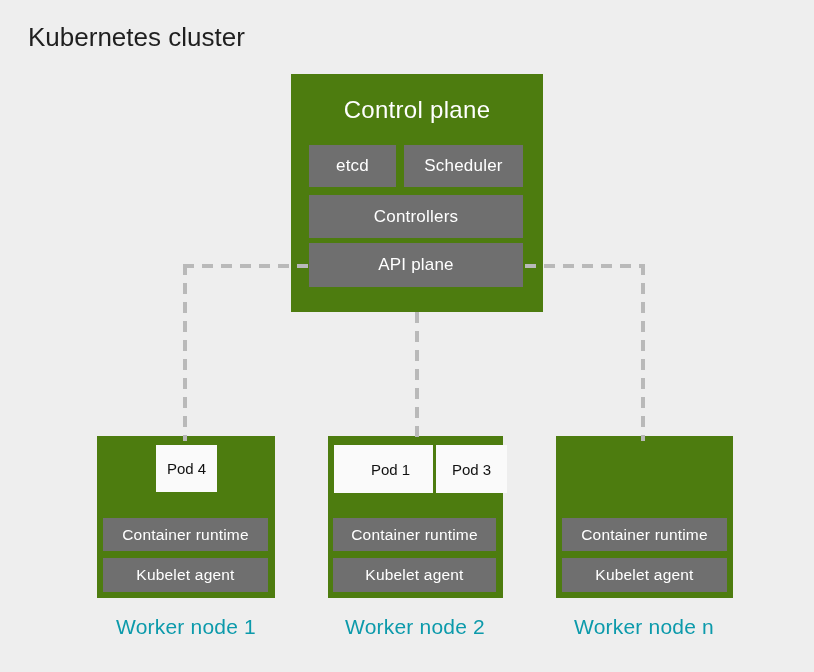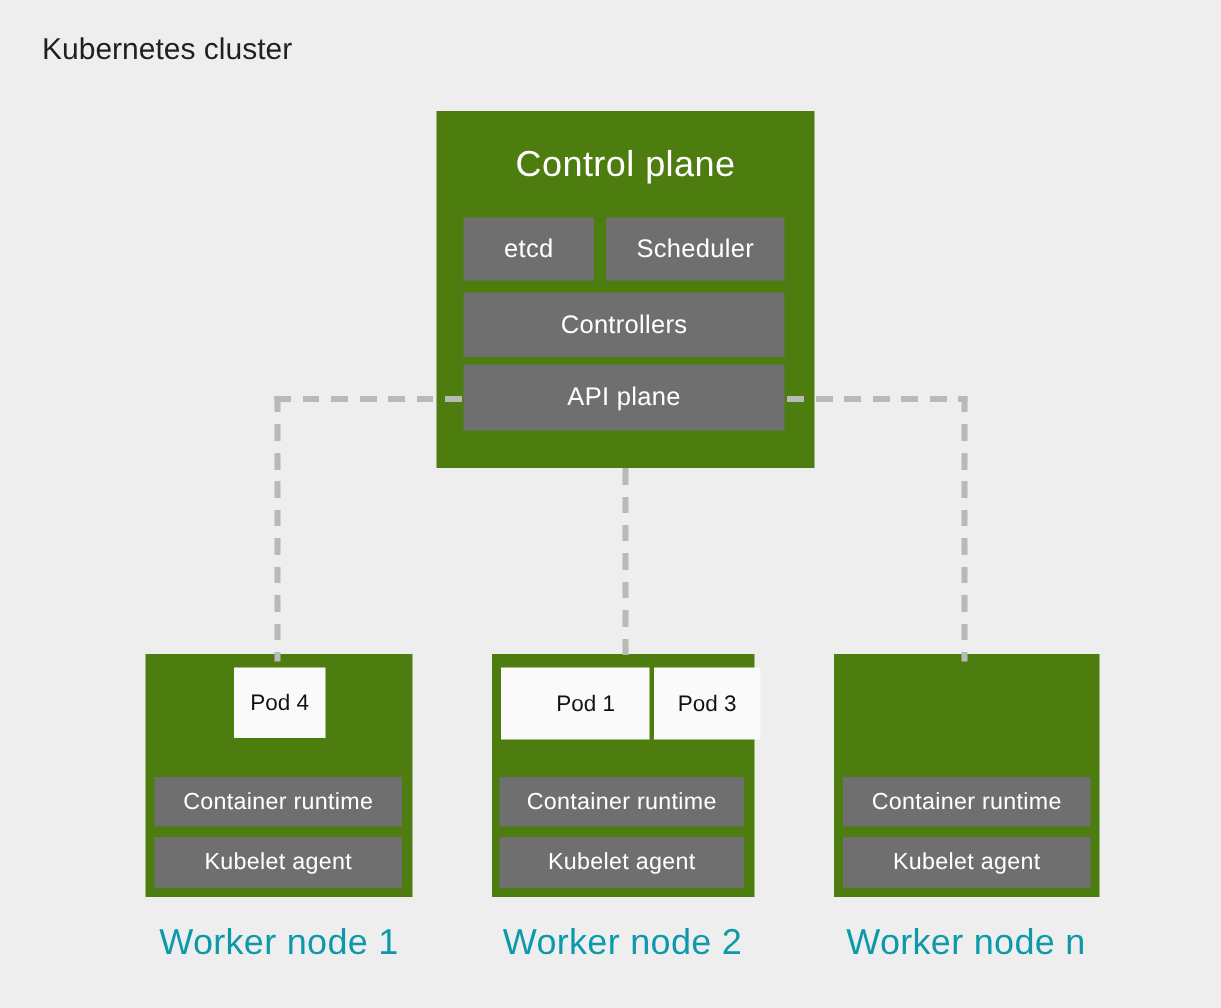--- a/index.html
+++ b/index.html
@@ -3,21 +3,21 @@
 <meta charset="utf-8">
 <style>
   html,body{margin:0;padding:0;}
   body{
     width:814px;height:672px;position:relative;overflow:hidden;
     background:#eeeeee;
     font-family:"Liberation Sans","DejaVu Sans",sans-serif;
   }
   .abs{position:absolute;}
   #diagram-title{
-    left:28px;top:22px;font-size:20px;color:#1f1f1f;letter-spacing:0px;
+    left:28px;top:22px;font-size:26px;color:#1f1f1f;letter-spacing:0px;
   }
   
   .blue-box{position:absolute;background:#4d7c0f;}
   
   .comp{
     position:absolute;z-index:3;background:#6f6f6f;color:#ffffff;
     display:flex;align-items:center;justify-content:center;
     font-size:17px;letter-spacing:0.2px;
   }
   .comp.small{font-size:15.5px;}
@@ -59,21 +59,21 @@
   #pod-1-box{left:6px;top:9px;width:85px;height:48px;padding-left:14px;}
   #pod-3-box{left:108px;top:9px;width:71px;height:48px;}
   #pod-2-box{left:7px;top:7px;width:62px;height:47px;}
   #pod-6-box{left:109px;top:7px;width:63px;height:47px;}
   .runtime-box{left:6px;top:82px;width:165px;height:33px;}
   .kubelet-box{left:6px;top:122px;width:165px;height:34px;}
   #worker-2-box .runtime-box,#worker-2-box .kubelet-box{left:5px;width:163px;}
   
   .worker-label{
     position:absolute;z-index:3;top:615px;width:220px;text-align:center;
-    color:#0c9aab;font-size:24px;letter-spacing:0.2px;
+    color:#0c9aab;font-size:21px;letter-spacing:0.2px;
   }
   #worker-1-label{left:76px;}
   #worker-2-label{left:305px;}
   #worker-n-label{left:534px;}
 </style>
 </head>
 <body>
 
 <div class="abs" id="diagram-title">Kubernetes cluster</div>
 

